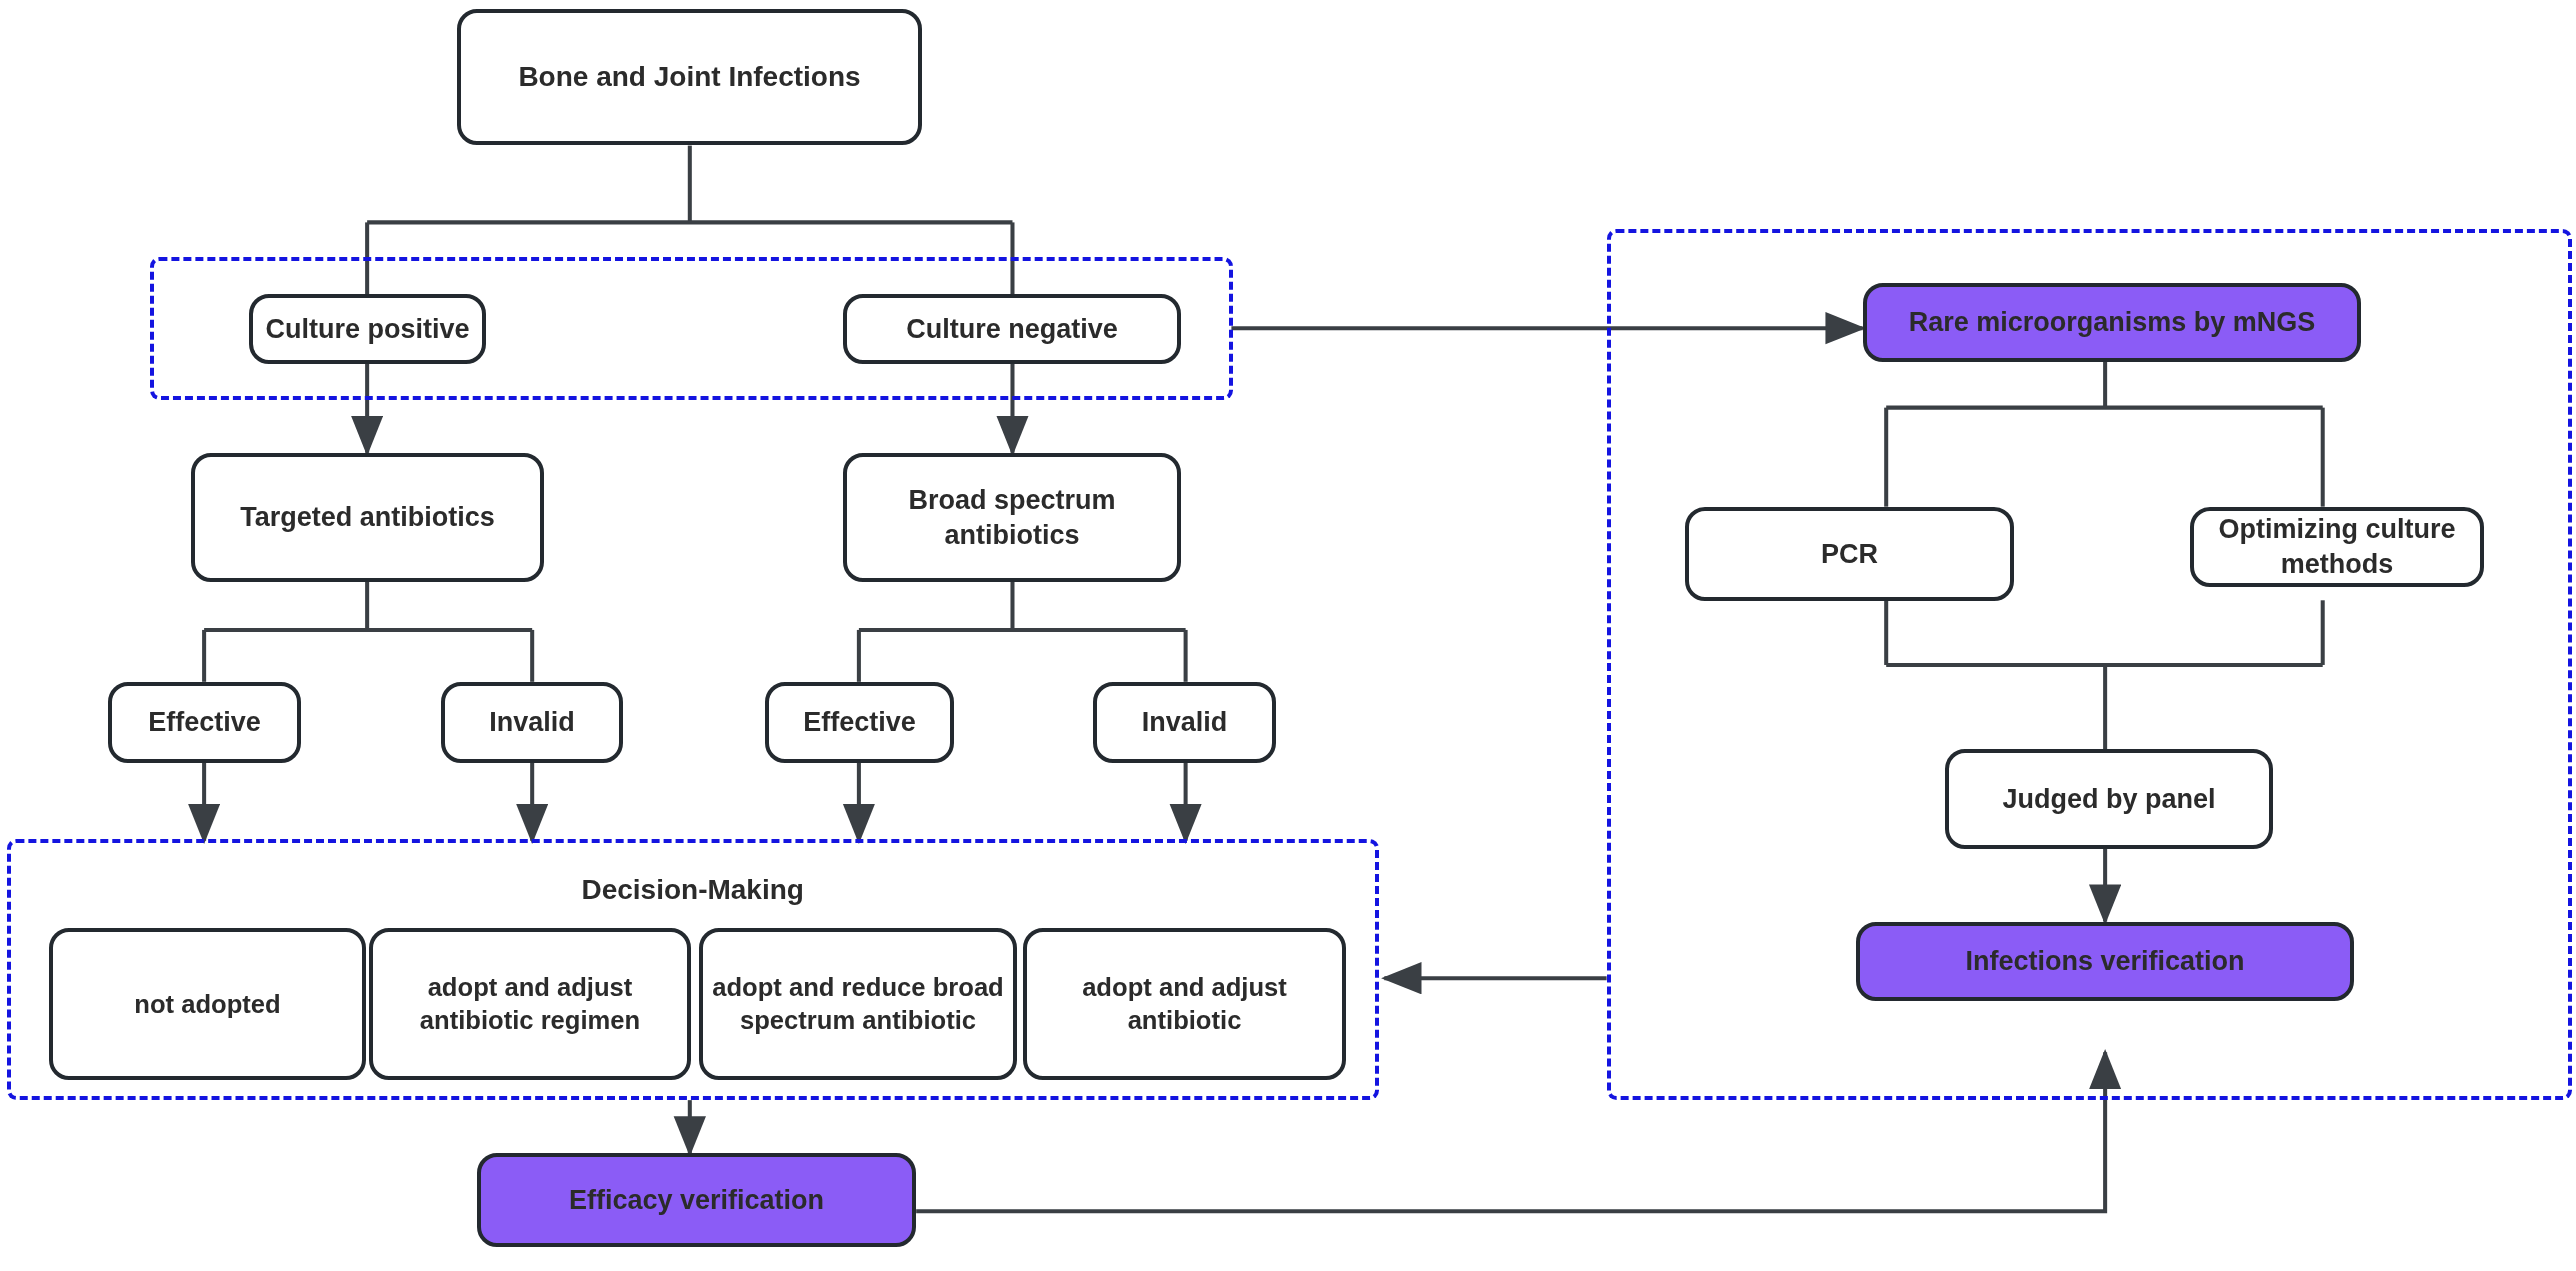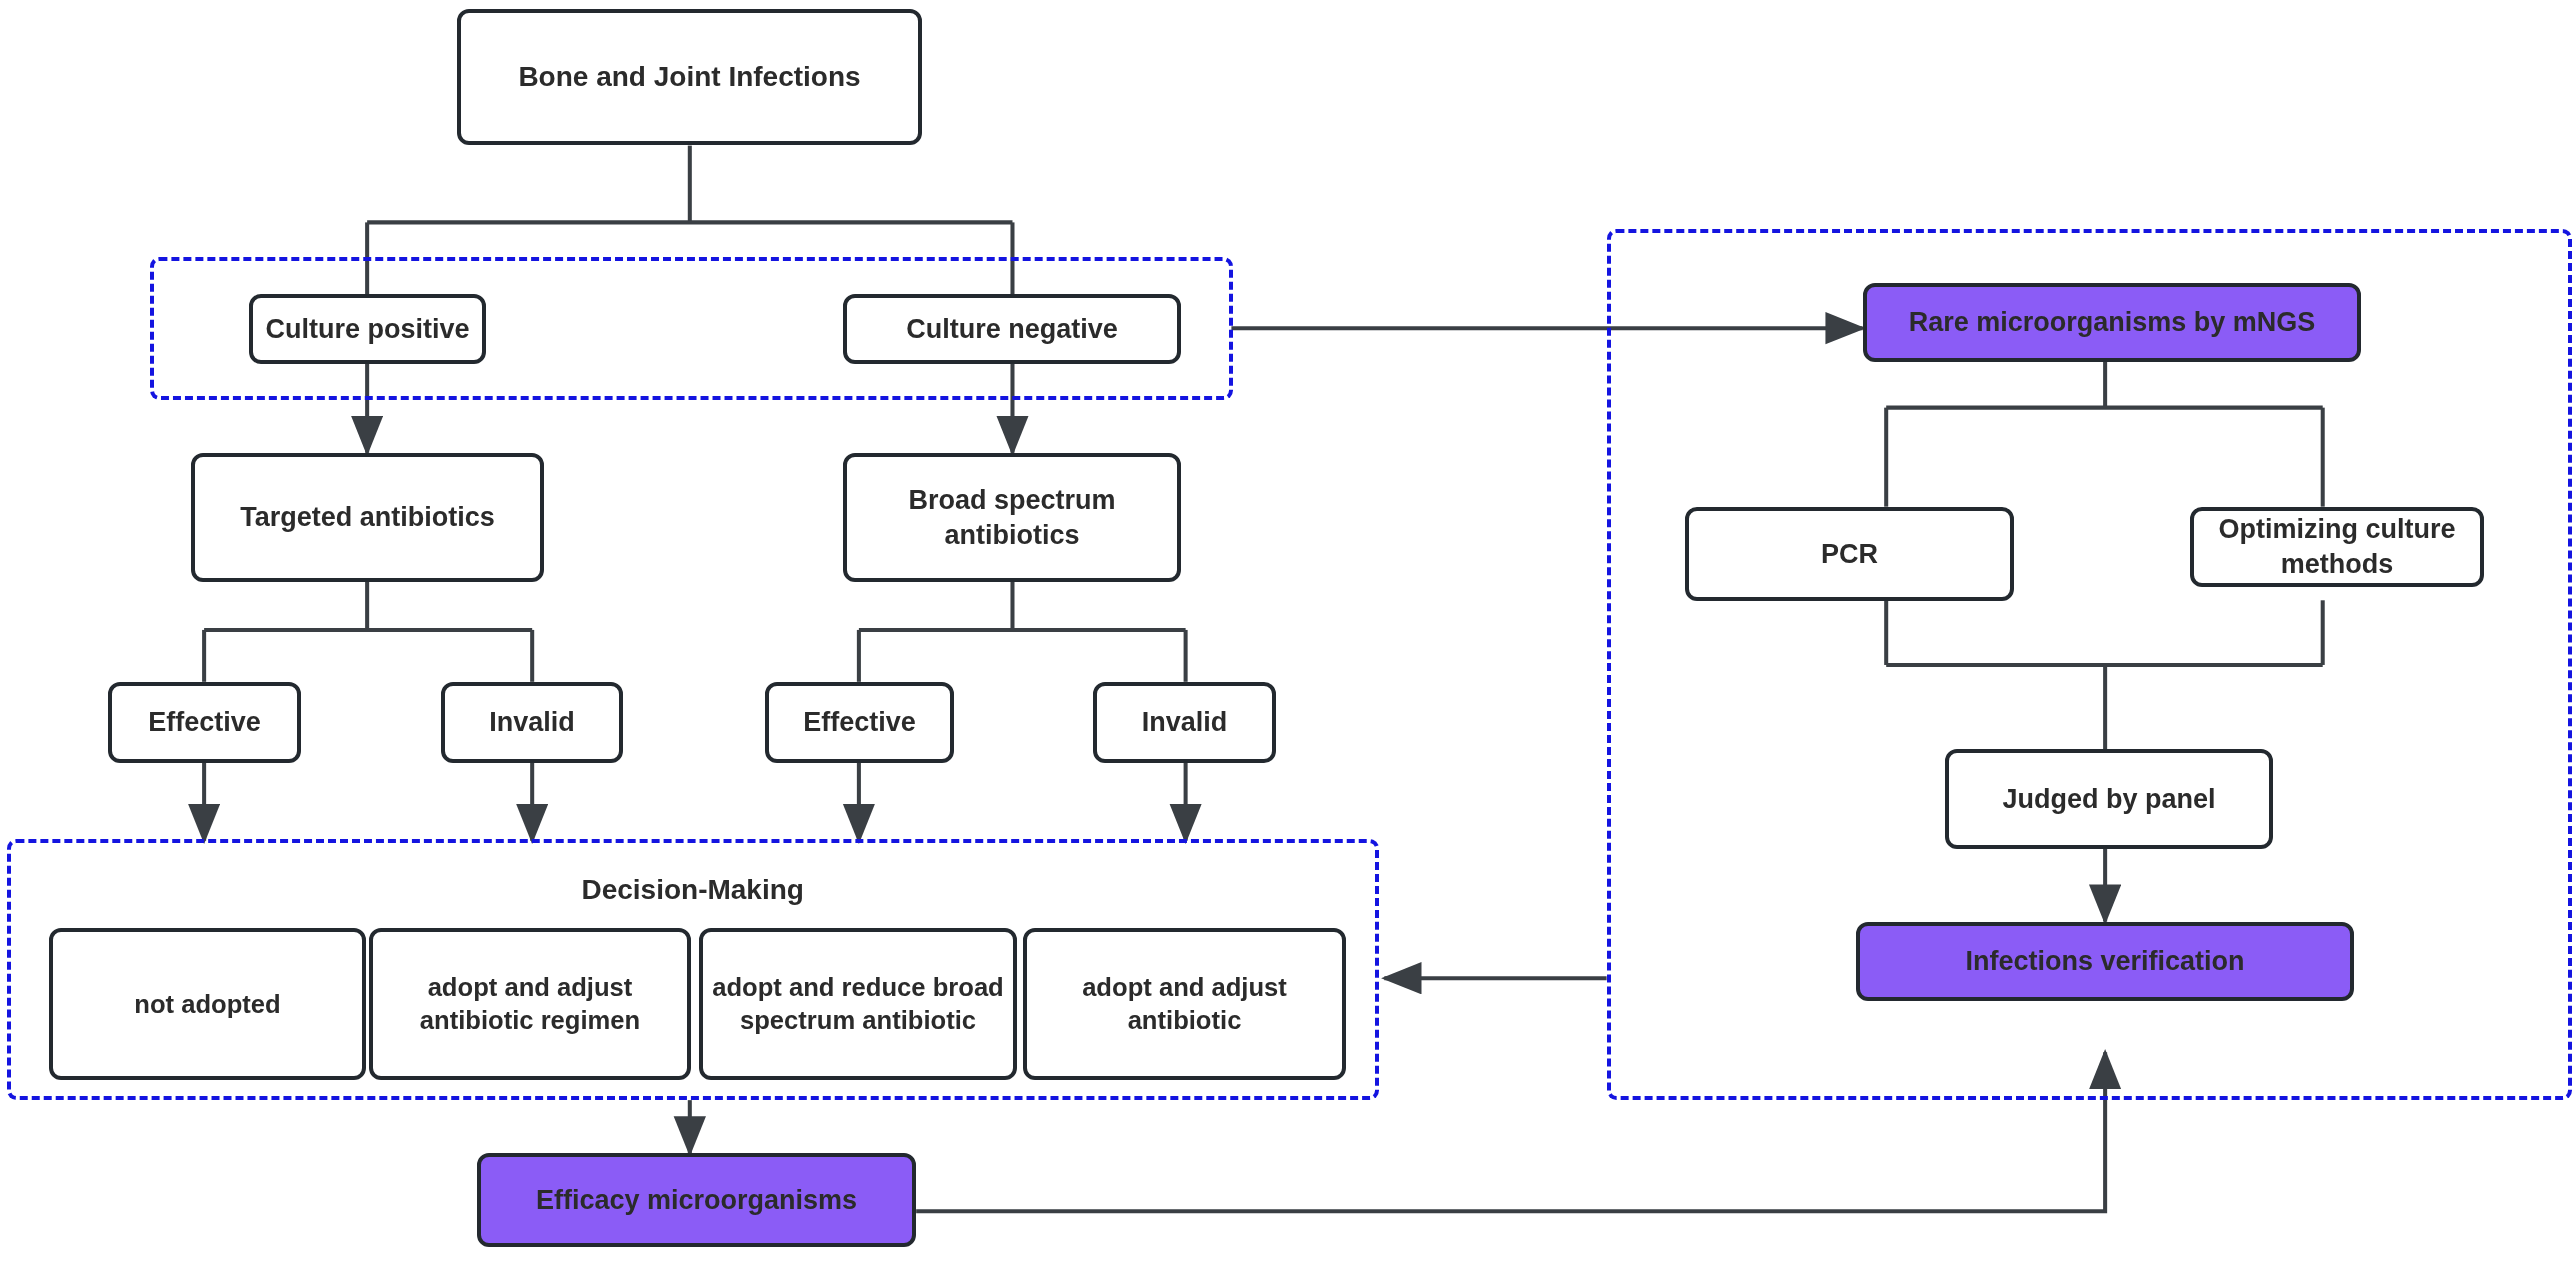--- a/index.html
+++ b/index.html
@@ -22,21 +22,21 @@
     left: 0;
     top: 0;
     width: 2576px;
     height: 1272px;
     pointer-events: none;
   }
   .node {
     position: absolute;
     box-sizing: border-box;
     border: 4px solid #23292f;
-    border-radius: 12px;
+    border-radius: 20px;
     background: #ffffff;
     display: flex;
     align-items: center;
     justify-content: center;
     text-align: center;
     color: #2b2b2b;
     font-weight: bold;
     line-height: 1.28;
     padding: 2.7px 6.7px;
   }
@@ -179,21 +179,21 @@
 
   <div class="node fs-38" style="left:699px; top:928px; width:318px; height:152px;">
     <span class="label">adopt and reduce broad spectrum antibiotic</span>
   </div>
 
   <div class="node fs-38" style="left:1023px; top:928px; width:323px; height:152px;">
     <span class="label">adopt and adjust antibiotic</span>
   </div>
 
   <div class="node yellow fs-40" style="left:477px; top:1153px; width:439px; height:94px;">
-    <span class="label">Efficacy microorganisms</span>
+    <span class="label">Efficacy verification</span>
   </div>
 
   <div class="node yellow fs-40" style="left:1863px; top:283px; width:498px; height:79px;">
     <span class="label">Rare microorganisms by mNGS</span>
   </div>
 
   <div class="node fs-40" style="left:1685px; top:507px; width:329px; height:94px;justify-content:flex-end;">
     <span class="label">PCR</span>
   </div>
 

